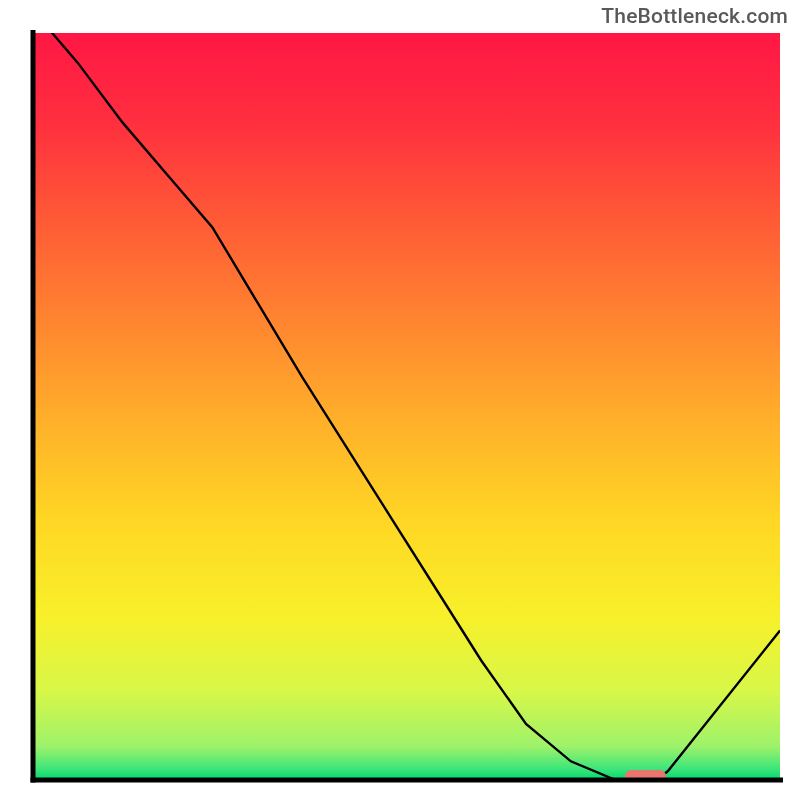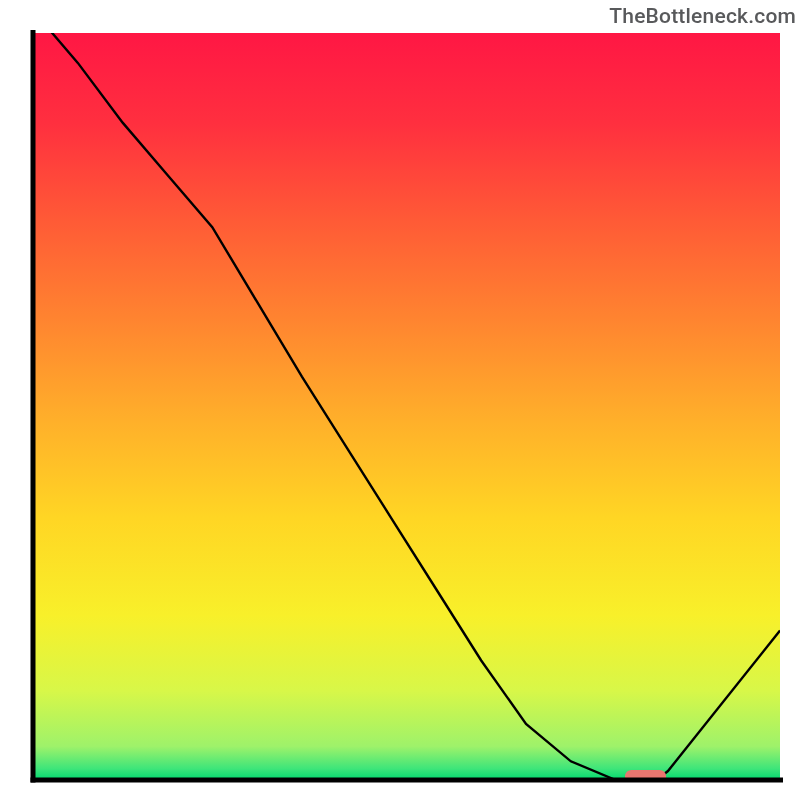--- a/index.html
+++ b/index.html
@@ -12,21 +12,21 @@
     overflow: hidden;
   }
   .wrap {
     position: relative;
     width: 800px;
     height: 800px;
   }
   .watermark {
     position: absolute;
     top: 4px;
-    right: 4px;
+    right: 12px;
     color: #58595b;
     font-size: 21px;
     font-weight: 500;
     letter-spacing: 0.2px;
     z-index: 4;
   }
   svg.chart {
     position: absolute;
     top: 0;
     left: 0;

